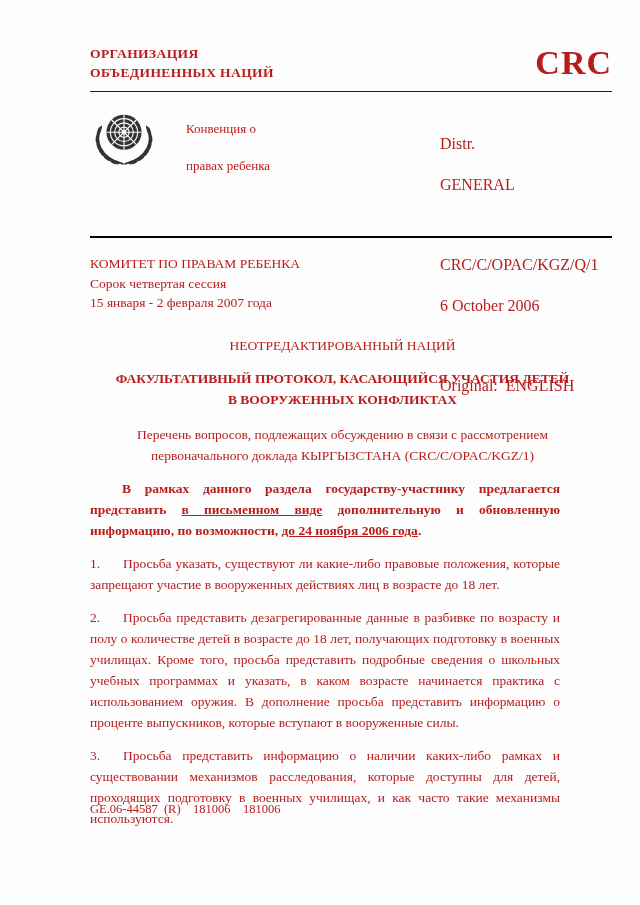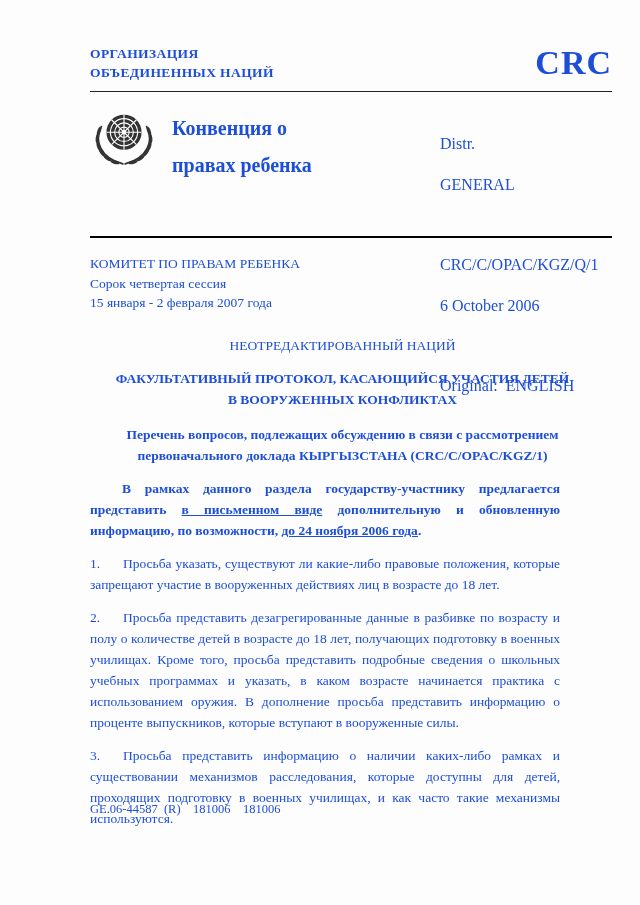--- a/index.html
+++ b/index.html
@@ -2,21 +2,21 @@
 <html><head>
 <meta charset="utf-8">
 <style>
   * { margin: 0; padding: 0; box-sizing: border-box; }
   html, body { background: #ffffff; }
   .page {
     position: relative;
     width: 640px;
     height: 905px;
     background: #fdfdfd;
-    color: #1d4ed8;
+    color: #b91c1c;
     font-family: "Liberation Serif", "DejaVu Serif", serif;
     padding: 44px 28px 0 90px;
     overflow: hidden;
   }
   .topbar {
     display: flex;
     justify-content: space-between;
     align-items: flex-start;
     width: 522px;
   }
@@ -41,24 +41,24 @@
   }
   .masthead {
     display: flex;
     width: 522px;
     height: 144px;
     padding-top: 12px;
   }
   .emblem { width: 70px; flex: none; padding-top: 2px; }
   .conv {
     flex: none;
-    margin-left: 12px;
+    margin-left: 26px;
     padding-top: 6px;
-    font-size: 20px;
-    font-weight: bold;
+    font-size: 13px;
+    font-weight: normal;
     line-height: 37px;
   }
   .distr {
     margin-left: auto;
     width: 172px;
     font-size: 16px;
     line-height: 13.5px;
     padding-top: 6px;
     white-space: pre;
   }
@@ -70,21 +70,21 @@
   }
   main {
     width: 505px;
     font-size: 13.5px;
     line-height: 21px;
     margin-top: 16px;
   }
   .session-block { line-height: 19.5px; }
   .unedited { text-align: center; margin-top: 22px; }
   .doc-title { text-align: center; font-weight: bold; margin-top: 12px; }
-  .doc-subtitle { text-align: center; font-weight: bold; margin-top: 14px; }
+  .doc-subtitle { text-align: center; font-weight: normal; margin-top: 14px; }
   .intro {
     font-weight: bold;
     text-align: justify;
     text-indent: 32px;
     margin-top: 12px;
     margin-right: 35px;
   }
   .u { text-decoration: underline; }
   p.numbered {
     text-align: justify;

